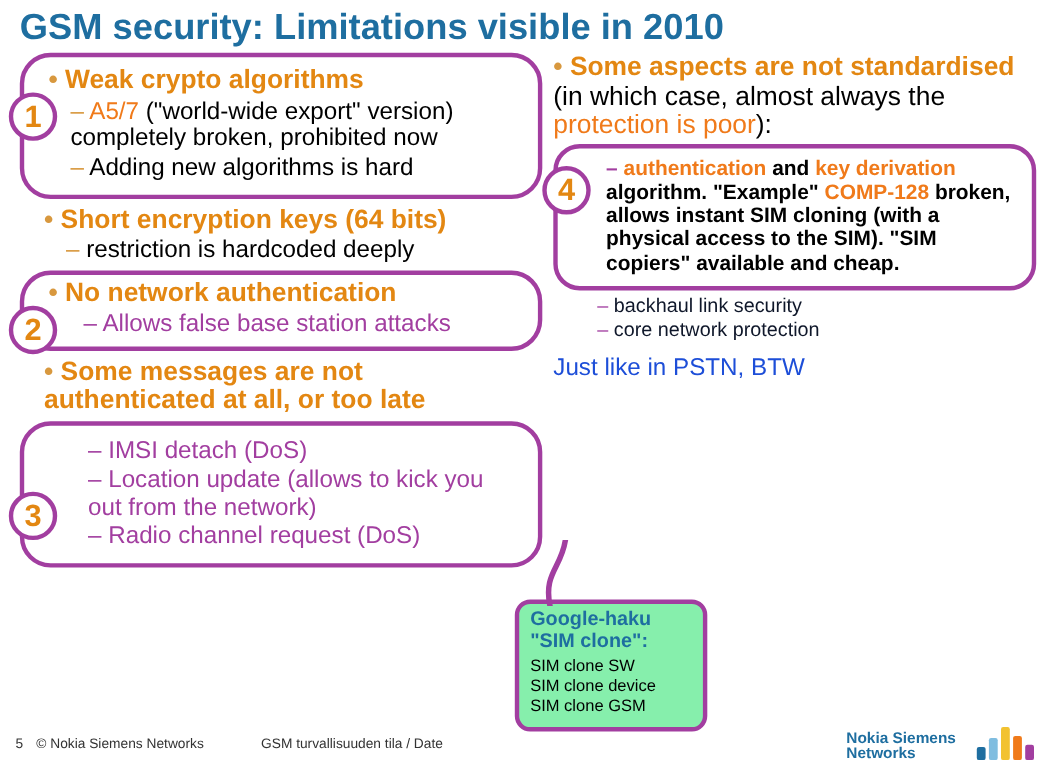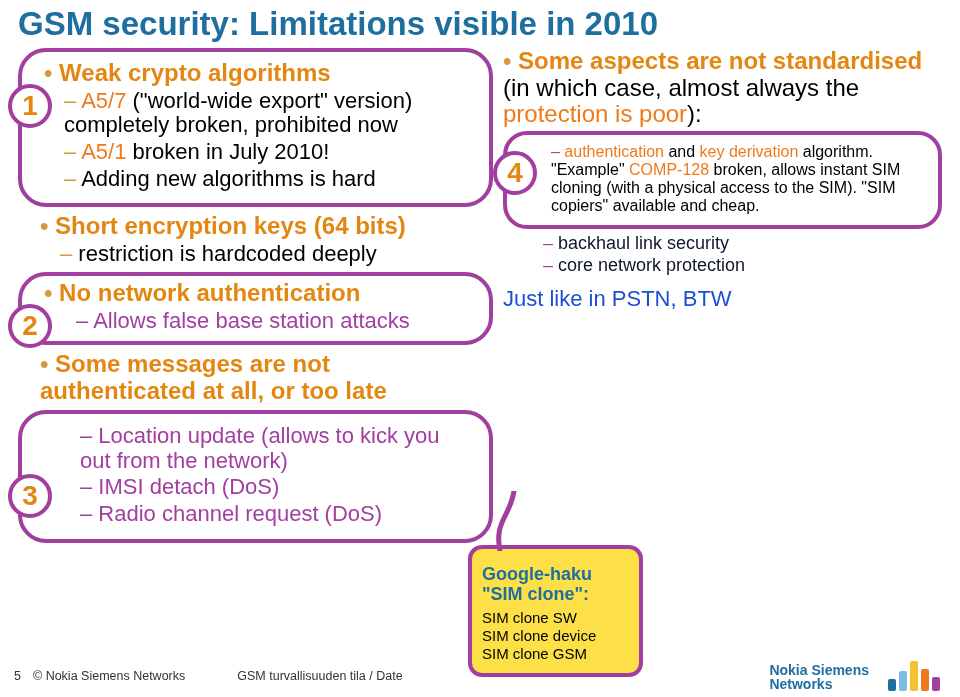--- a/index.html
+++ b/index.html
@@ -40,30 +40,30 @@
   .justlike { color: #1d4ed8; font-size: 22px; font-weight: normal; margin-top: 10px; }
 
   
   .r-top { font-size: 24px; line-height: 1.1; }
   .r-top .lead { color: #e38712; font-weight: bold; }
   .r-top .lead::before { content: "• "; color: #d8983e; }
   .r-top .cont { color: #000; font-weight: normal; }
 
   .r-box { position: relative; border: 4px solid #a23ea0; border-radius: 24px; padding: 8px 10px 10px 44px; margin-top: 4px; }
   .r-badge { position: absolute; left: -14px; top: 16px; width: 44px; height: 44px; border: 4px solid #a23ea0; border-radius: 50%; background: #fff; display: flex; align-items: center; justify-content: center; font-size: 28px; font-weight: bold; color: #e38712; }
-  .r-sub { font-size: 16px; line-height: 1.12; }
+  .r-sub { font-size: 19px; line-height: 1.12; font-weight: bold; }
 
   .r-tail { margin-top: 4px; padding-left: 40px; }
   .r-tail .dashP { display: block; color: #0f172a; font-size: 18px; line-height: 1.2; }
 
   
   .callout {
     position: absolute; left: 468px; top: 545px; width: 175px;
-    border: 4px solid #a23ea0; border-radius: 14px; background: #fde047;
-    padding: 16px 10px 10px 10px;
+    border: 4px solid #a23ea0; border-radius: 14px; background: #86efac;
+    padding: 4px 10px 10px 10px;
   }
   .callout .cap { font-size: 18px; font-weight: bold; color: #1e6ea0; line-height: 1.1; }
   .callout .items { font-size: 15px; color: #000; margin-top: 4px; line-height: 1.2; }
   .callout .tail {
     position: absolute; top: -58px; left: 12px; width: 36px; height: 60px;
   }
 
   
   .footer {
     position: absolute; left: 0; bottom: 6px; width: 100%;
@@ -93,45 +93,42 @@
   <div class="columns">
 
     <div class="col-left">
 
       <div class="block box">
         <div class="num-badge badge-pos-1">1</div>
         <div class="bullet1">Weak crypto algorithms</div>
         <div class="sub dash b-black">
           <span class="hl-orange inline">A5/7</span><span class="inline"> ("world-wide export" version) completely broken, prohibited now</span>
         </div>
-        <div class="sub dash b-black">
-          <span class="hl-orange inline">A5/1</span><span class="inline"> broken in July 2010!</span>
-        </div>
         <div class="sub dash b-black">Adding new algorithms is hard</div>
       </div>
 
       <div class="block" style="padding-top:0;padding-bottom:0;">
         <div class="bullet1">Short encryption keys (64 bits)</div>
         <div class="sub dash b-black">restriction is hardcoded deeply</div>
       </div>
 
       <div class="block box" style="padding-top:4px;padding-bottom:6px;">
         <div class="num-badge badge-pos-2">2</div>
         <div class="bullet1">No network authentication</div>
         <div class="sub dashP b-purple" style="margin-left:18px;">Allows false base station attacks</div>
       </div>
 
       <div class="block" style="padding-top:0;padding-bottom:0;">
         <div class="bullet1" style="font-size:24px;">Some messages are not authenticated at all, or too late</div>
       </div>
 
       <div class="block box" style="padding-left:52px;">
         <div class="num-badge badge-pos-3">3</div>
+        <div class="sub dashP b-purple">IMSI detach (DoS)</div>
         <div class="sub dashP b-purple">Location update (allows to kick you out from the network)</div>
-        <div class="sub dashP b-purple">IMSI detach (DoS)</div>
         <div class="sub dashP b-purple">Radio channel request (DoS)</div>
       </div>
 
     </div>
 
     <div class="col-right">
 
       <div class="r-top">
         <span class="lead inline">Some aspects are not standardised</span><span class="cont inline"> (in which case, almost always the </span><span class="hl-orange inline">protection is poor</span><span class="cont inline">):</span>
       </div>

